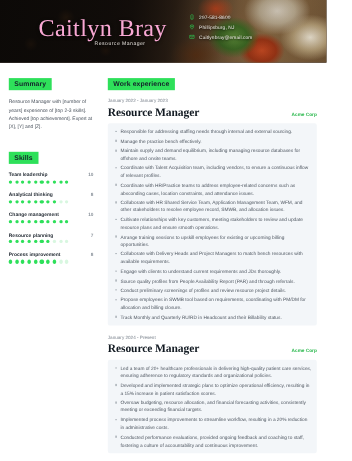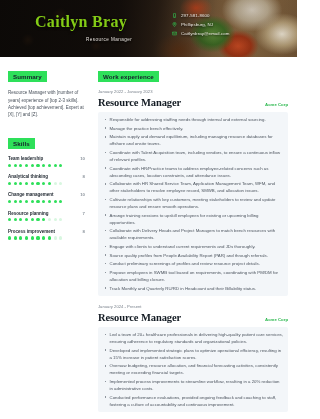--- a/index.html
+++ b/index.html
@@ -48,23 +48,23 @@
     position: absolute;
     inset: 0;
     background: linear-gradient(95deg, rgba(10,8,6,.88) 0%, rgba(12,9,7,.8) 40%, rgba(20,14,10,.38) 58%, rgba(30,20,12,.12) 72%, rgba(30,20,12,.05) 100%);
   }
 
   .header-name {
     position: absolute;
     left: 35px;
     top: 13px;
     font-family: "Liberation Serif", serif;
-    font-size: 16px;
-    font-weight: 700;
-    color: #84cc16;
+    font-size: 22px;
+    font-weight: 400;
+    color: #f9a8d4;
     letter-spacing: .3px;
     text-shadow: 0 1px 3px rgba(0,0,0,.75);
   }
 
   .header-role {
     position: absolute;
     left: 86px;
     top: 37px;
     font-size: 4.6px;
     letter-spacing: .45px;

